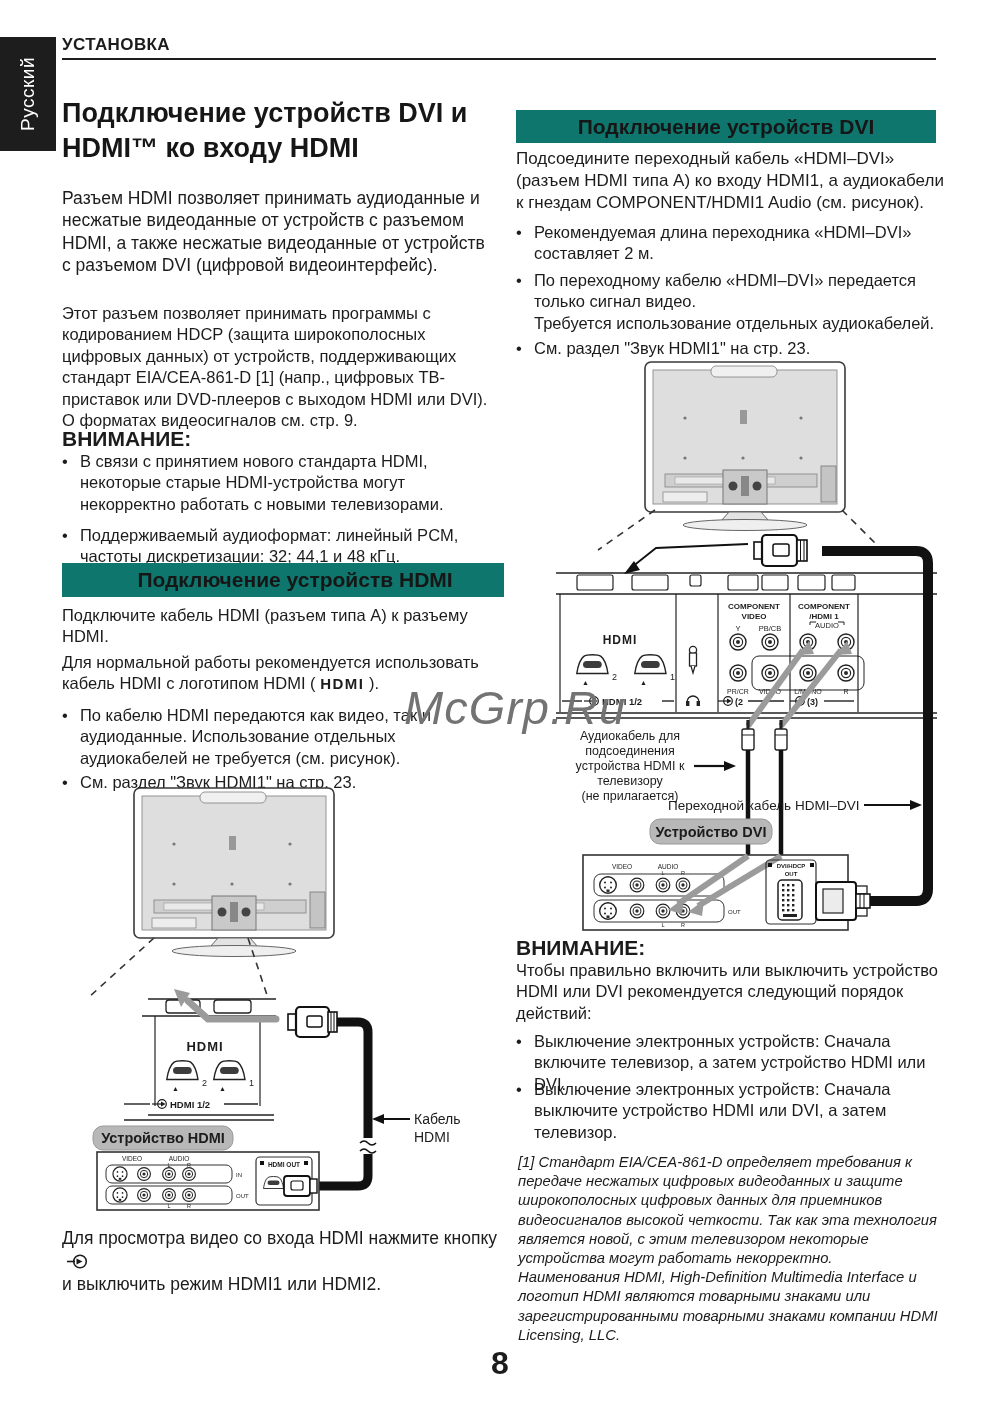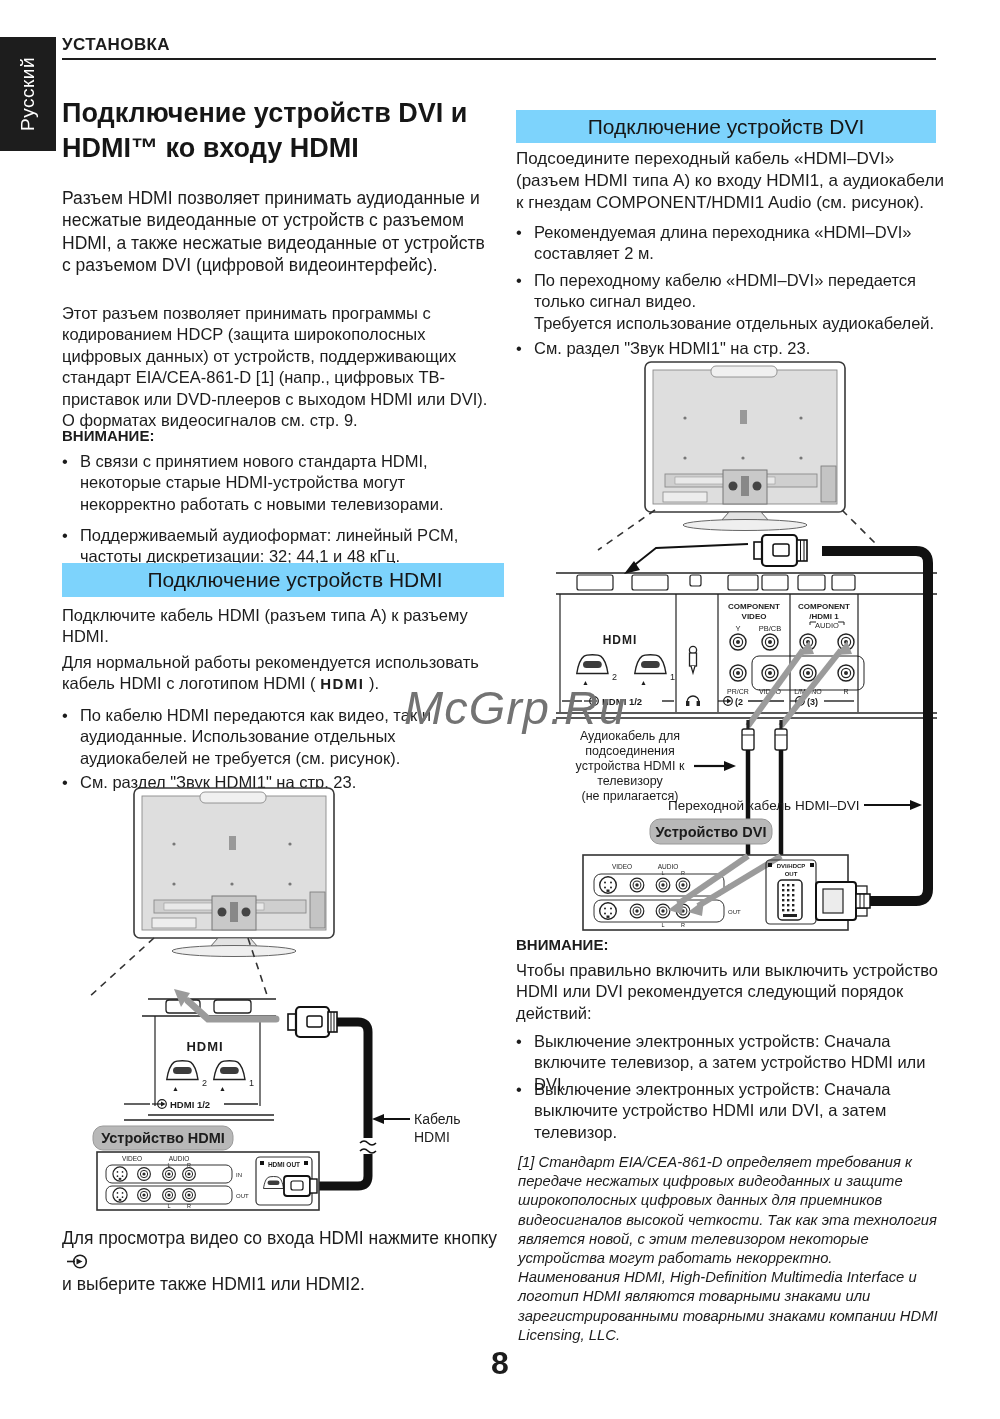--- a/index.html
+++ b/index.html
@@ -7,25 +7,25 @@
         font-family:"Liberation Sans",sans-serif;color:#1c1c1c;overflow:hidden;}
   .abs{position:absolute;}
   .lang-tab{left:0;top:37px;width:56px;height:114px;background:#1d1d1d;}
   .lang-tab span{position:absolute;left:50%;top:50%;transform:translate(-50%,-50%) rotate(-90deg);
         color:#fff;font-size:19px;white-space:nowrap;letter-spacing:.5px;}
   .doc-header{left:62px;top:35px;font-size:17px;font-weight:bold;letter-spacing:.4px;}
   .header-rule{left:62px;top:58px;width:874px;height:2px;background:#1d1d1d;}
   h1.title{left:62px;top:96px;width:445px;margin:0;font-size:27px;line-height:35px;font-weight:bold;color:#161616;}
   .body-lg{font-size:17.5px;line-height:22.4px;}
   .body-md{font-size:16.5px;line-height:21.4px;}
-  .attn{font-size:15px;font-weight:bold;}
+  .attn{font-size:21px;font-weight:bold;}
   .bullet{display:flex;}
   .bullet .dot{width:18px;flex:0 0 18px;}
   .bullet .txt{flex:1;white-space:pre-line;}
-  .secbar{height:34px;background:#7dd3fc;text-align:center;font-size:21px;font-weight:normal;
+  .secbar{height:34px;background:#0f766e;text-align:center;font-size:21px;font-weight:bold;
           line-height:34px;color:#161616;}
   .footer-line{font-size:17.5px;line-height:23px;}
   .watermark{left:404px;top:680px;font-size:47px;font-style:italic;color:#737373;
              letter-spacing:1px;white-space:nowrap;z-index:30;}
   .page-num{left:0;top:1345px;width:1000px;text-align:center;font-size:32px;font-weight:bold;}
   .io-inline{vertical-align:-3px;margin-left:4px;}
   .logo-inline{font-weight:bold;letter-spacing:1.5px;font-size:15px;}
   svg text{font-family:"Liberation Sans",sans-serif;fill:#1c1c1c;}
   .t55{font-size:5.5px}.t6{font-size:6px}.t65{font-size:6.5px}.t7{font-size:7px}
   .t75{font-size:7.5px}.t8{font-size:8px}.t9{font-size:9px}.t95{font-size:9.5px}
@@ -227,21 +227,21 @@
       <rect x="248" y="393" width="7" height="14" fill="#fff" stroke="#111" stroke-width="1.4"></rect>
     </g>
   </svg>
 
   <div class="abs footer-line" style="left:62px;top:1227px;width:450px;">
     <span>Для просмотра видео со входа HDMI нажмите кнопку</span><svg class="io-inline" width="22" height="17" viewBox="0 0 22 17">
         <line x1="1" y1="8.5" x2="9" y2="8.5" stroke="#1c1c1c" stroke-width="1.6"></line>
         <circle cx="14" cy="8.5" r="6.3" fill="none" stroke="#1c1c1c" stroke-width="1.6"></circle>
         <polygon points="10.5,5.5 16.5,8.5 10.5,11.5" fill="#1c1c1c"></polygon>
       </svg><br>
-    <span>и выберите также HDMI1 или HDMI2.</span>
+    <span>и выключить режим HDMI1 или HDMI2.</span>
   </div>
 
   <div class="abs secbar" style="left:516px;top:110px;width:420px;height:33px;line-height:33px;">Подключение устройств DVI</div>
 
   <div class="abs body-lg" style="left:516px;top:148px;width:432px;font-size:17px;line-height:22px;">Подсоедините переходный кабель «HDMI–DVI» (разъем HDMI типа A) ко входу HDMI1, а аудиокабели к гнездам COMPONENT/HDMI1 Audio (см. рисунок).</div>
 
   <div class="abs bullet body-md" style="left:516px;top:222px;width:436px;">
     <span class="dot">•</span>
     <span class="txt">Рекомендуемая длина переходника «HDMI–DVI» составляет 2 м.</span>
   </div>

